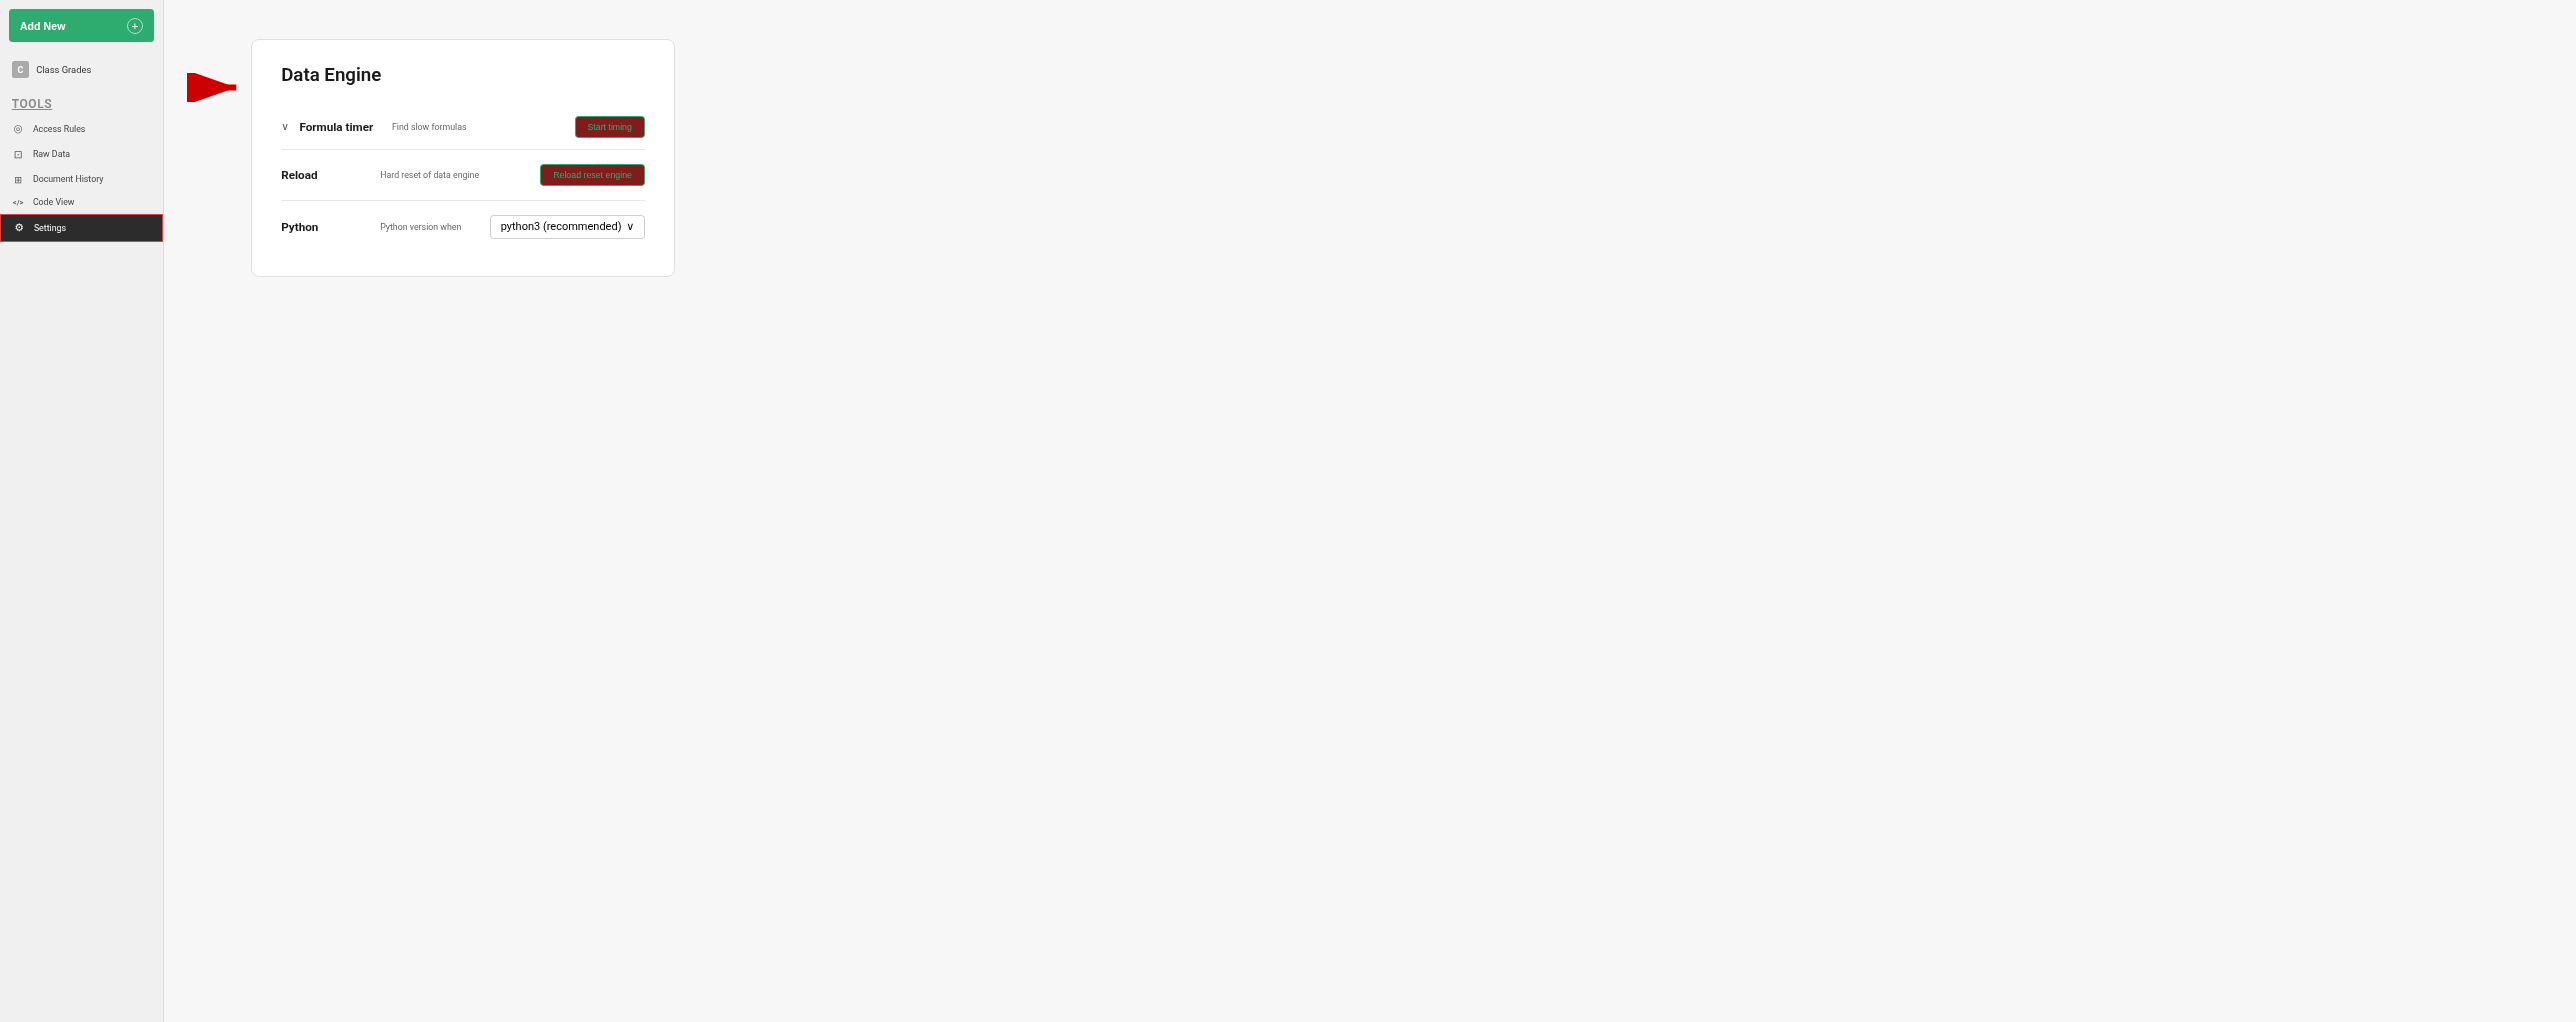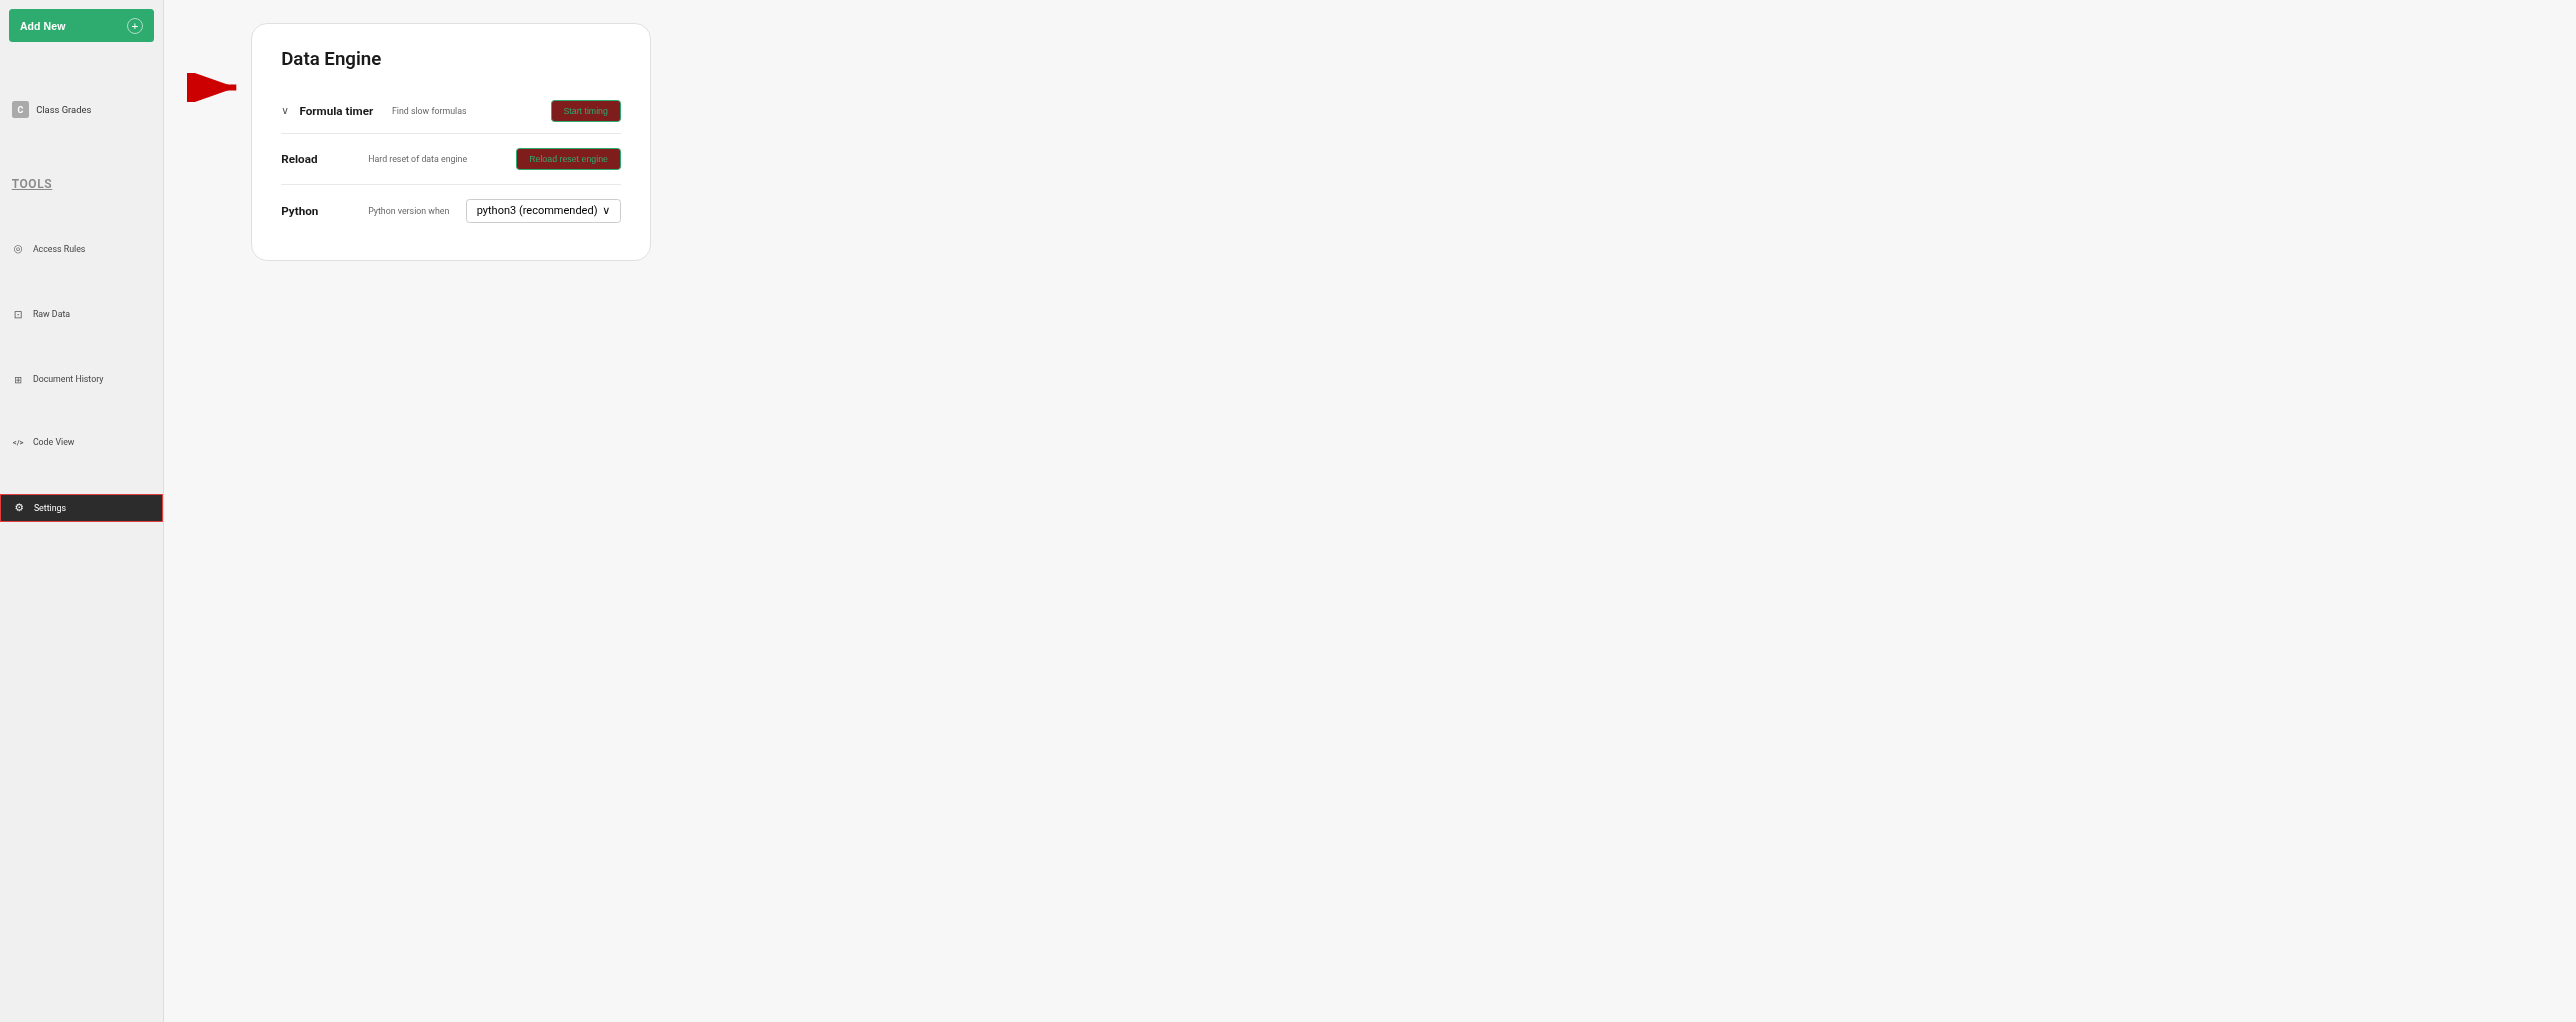--- a/index.html
+++ b/index.html
@@ -13,21 +13,20 @@
 
     
     .sidebar {
       width: 164px;
       min-width: 164px;
       background: #f0f0f0;
       display: flex;
       flex-direction: column;
       padding: 9.4px 0;
       border-right: 0.6px solid #ddd;
-      gap: 40px;
     }
 
     .add-new-btn {
       display: flex;
       align-items: center;
       justify-content: space-between;
       background: #2eab6f;
       color: white;
       border: none;
       border-radius: 3.5px;
@@ -116,26 +115,27 @@
       display: flex;
       align-items: flex-start;
       justify-content: flex-start;
       padding: 23.4px;
       background: #f7f7f7;
       overflow-y: auto;
     }
 
     .card {
       background: white;
-      border-radius: 16px;
+      border-radius: 8px;
       border: 0.6px solid #e0e0e0;
       padding: 23.4px 29px;
       max-width: 526px;
       width: 100%;
       position: relative;
+      margin-top: 16px;
     }
 
     .card-title {
       font-size: 18.7px;
       font-weight: 600;
       color: #1a1a1a;
       margin-bottom: 18.7px;
     }
 
     .section {
@@ -190,21 +190,21 @@
       line-height: 1.65;
       margin-top: 10.5px;
       max-width: 438px;
     }
 
     .row-section {
       display: flex;
       align-items: center;
       padding: 14px 0;
       border-bottom: 0.6px solid #e8e8e8;
-      gap: 17px;
+      gap: 29px;
     }
 
     .row-section:last-child { border-bottom: none; justify-content: flex-end; }
 
     .row-label {
       font-size: 11.7px;
       font-weight: 700;
       color: #1a1a1a;
       min-width: 70px;
     }

